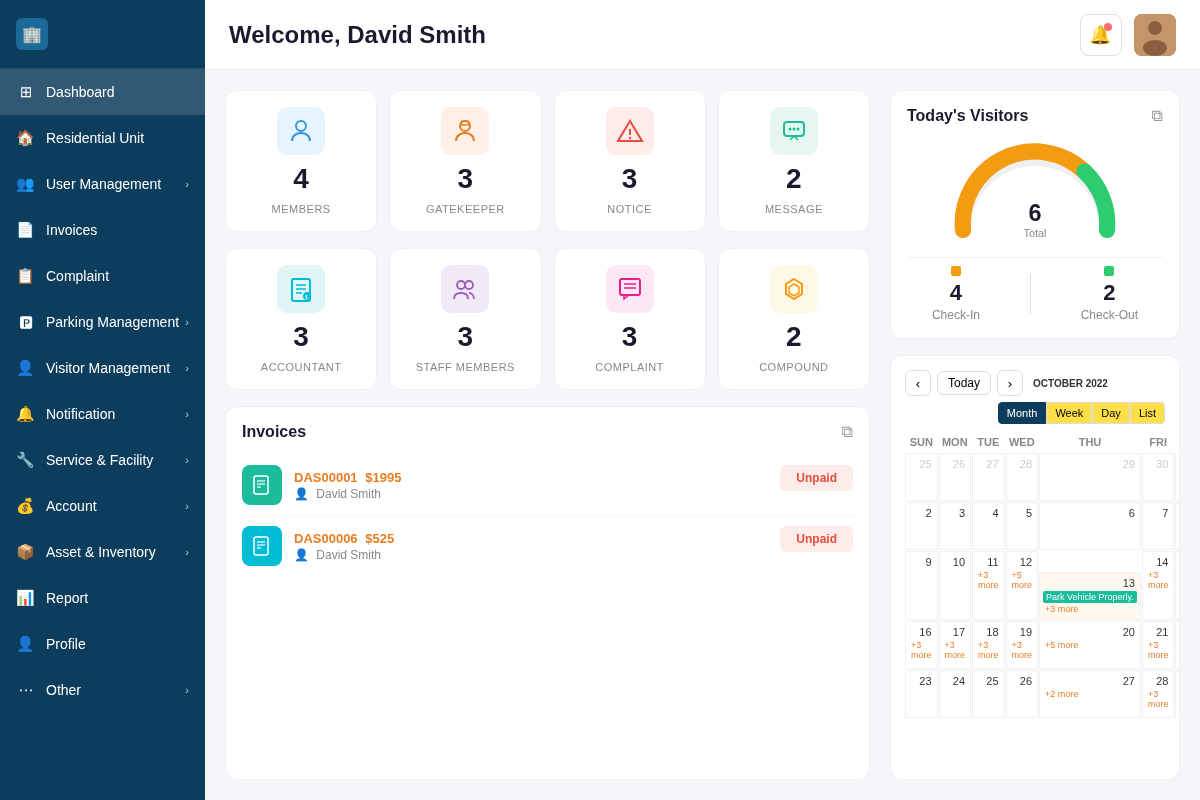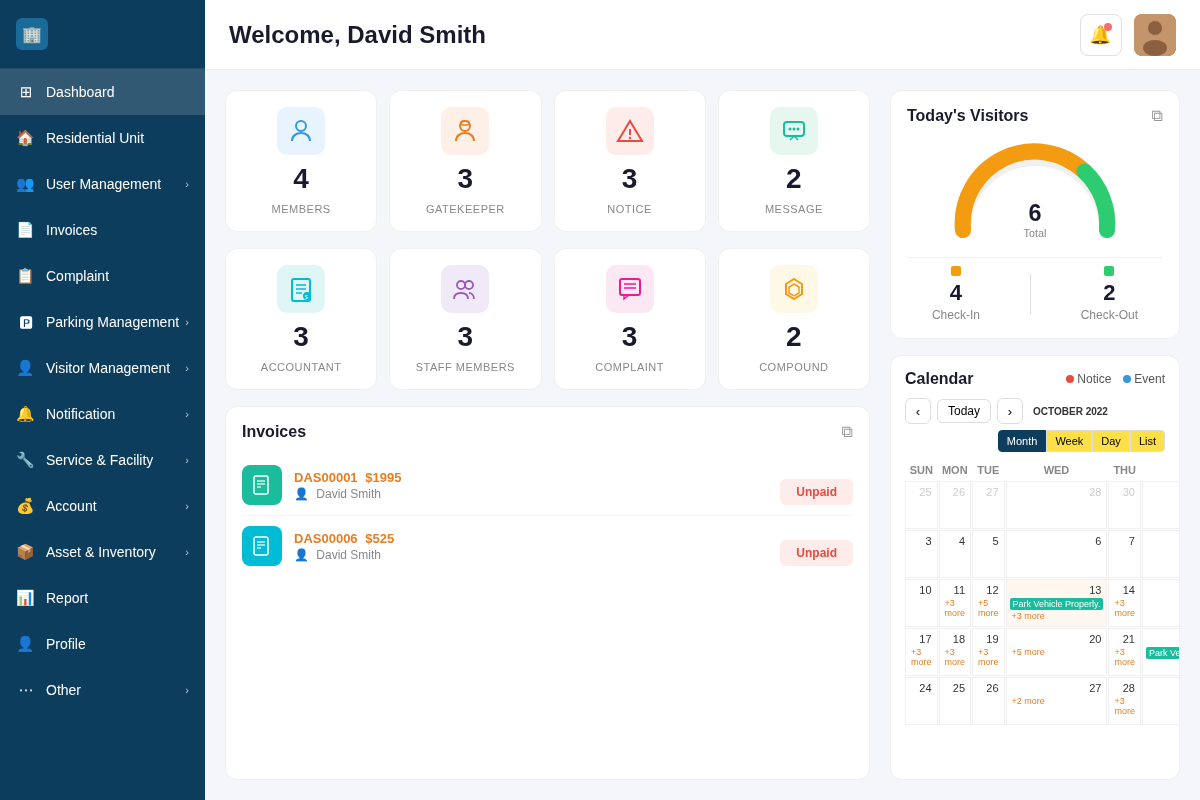--- a/index.html
+++ b/index.html
@@ -42,21 +42,21 @@
     .bg-teal { background: #e0f5f5; }
     .bg-purple { background: #f0eaf8; }
     .bg-pink { background: #fce8f3; }
     .bg-yellow { background: #fef8e6; }
 
     
     .invoices-card { background: #fff; border-radius: 12px; padding: 16px; flex: 1; border: 1px solid #f0f0f0; }
     .card-header { display: flex; align-items: center; justify-content: space-between; margin-bottom: 14px; }
     .card-title { font-size: 16px; font-weight: 600; color: #1a1a2e; }
     .ext-link { font-size: 16px; color: #999; cursor: pointer; }
-    .invoice-row { display: flex; align-items: flex-end; justify-content: space-between; padding: 10px 0; border-bottom: 1px solid #f5f5f5; }
+    .invoice-row { display: flex; align-items: flex-start; justify-content: space-between; padding: 10px 0; border-bottom: 1px solid #f5f5f5; }
     .invoice-row:last-child { border-bottom: none; }
     .inv-left { display: flex; align-items: center; gap: 12px; }
     .inv-icon { width: 40px; height: 40px; border-radius: 8px; display: flex; align-items: center; justify-content: center; font-size: 18px; }
     .inv-icon-green { background: #1abc9c; color: #fff; }
     .inv-icon-teal { background: #00bcd4; color: #fff; }
     .inv-info { display: flex; flex-direction: column; gap: 2px; }
     .inv-id { font-size: 13px; font-weight: 500; color: #333; }
     .inv-id span { color: #e67e22; font-weight: 600; }
     .inv-user { font-size: 12px; color: #888; }
     .badge-unpaid { background: #fdecea; color: #e74c3c; padding: 6px 16px; border-radius: 6px; font-size: 12px; font-weight: 600; }
@@ -403,27 +403,20 @@
           <div class="checkin-divider"></div>
           <div class="checkin-item">
             <div class="checkin-dot" style="background:#2ecc71;"></div>
             <div class="checkin-num">2</div>
             <div class="checkin-lbl">Check-Out</div>
           </div>
         </div>
       </div>
 
       <div class="calendar-card">
-        <div class="cal-header">
-          <span class="cal-title">Calendar</span>
-          <div class="cal-legend">
-            <span><span class="legend-dot" style="background:#e74c3c;"></span><span>Notice</span></span>
-            <span><span class="legend-dot" style="background:#3498db;"></span><span>Event</span></span>
-          </div>
-        </div>
         <div class="cal-nav">
           <button class="cal-nav-btn">‹</button>
           <button class="cal-today-btn">Today</button>
           <button class="cal-nav-btn">›</button>
           <span class="cal-month-label">OCTOBER 2022</span>
           <div class="cal-view-btns">
             <button class="cal-view-btn active">Month</button>
             <button class="cal-view-btn">Week</button>
             <button class="cal-view-btn">Day</button>
             <button class="cal-view-btn">List</button>
@@ -444,20 +437,23 @@
           <div class="cal-cell">
               <div class="cal-cell-num other-month">26</div>
             </div>
           <div class="cal-cell">
               <div class="cal-cell-num other-month">27</div>
             </div>
           <div class="cal-cell">
               <div class="cal-cell-num other-month">28</div>
             </div>
           <div class="cal-cell">
+              <div class="cal-cell-num other-month">29</div>
+            </div>
+          <div class="cal-cell">
               <div class="cal-cell-num other-month">30</div>
             </div>
           <div class="cal-cell">
               <div class="cal-cell-num">1</div>
             </div>
 
           <div class="cal-cell">
               <div class="cal-cell-num">2</div>
             </div>
           <div class="cal-cell">
@@ -486,21 +482,21 @@
               <div class="cal-cell-num">10</div>
             </div>
           <div class="cal-cell">
               <div class="cal-cell-num">11</div>
               <div class="cal-more">+3 more</div>
             </div>
           <div class="cal-cell">
               <div class="cal-cell-num">12</div>
               <div class="cal-more">+5 more</div>
             </div>
-          <div class="cal-cell" style="background:#fff8f0;">
+          <div class="cal-cell" style="background:#fff8f0;margin-top:21px;">
               <div class="cal-cell-num">13</div>
               <div class="cal-event">Park Vehicle Properly.</div>
               <div class="cal-more">+3 more</div>
             </div>
           <div class="cal-cell">
               <div class="cal-cell-num">14</div>
               <div class="cal-more">+3 more</div>
             </div>
           <div class="cal-cell">
               <div class="cal-cell-num">15</div>

